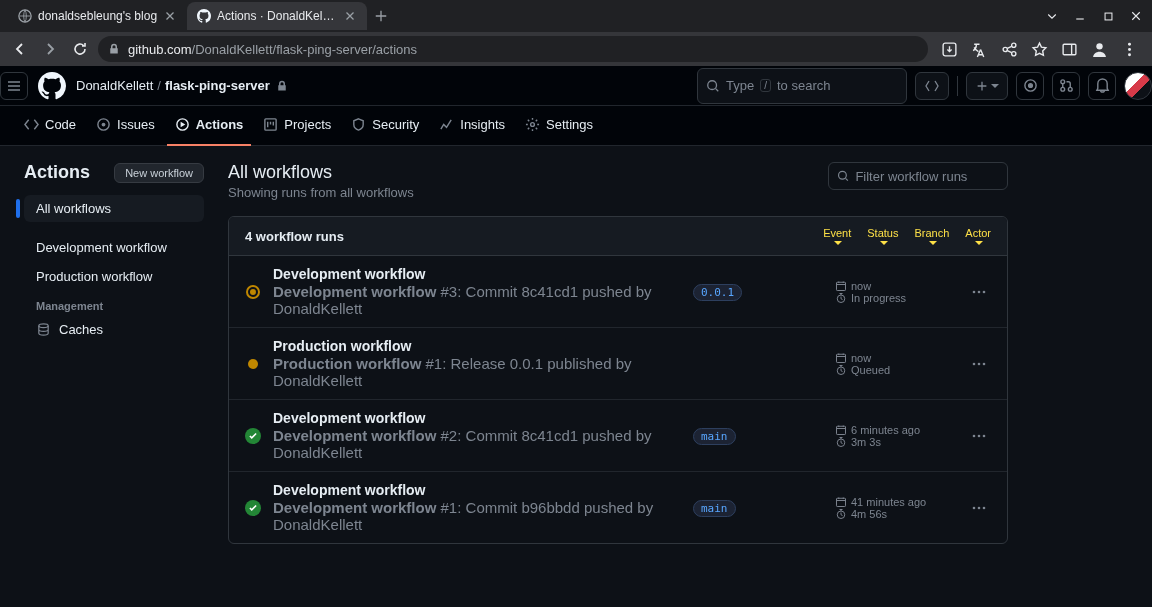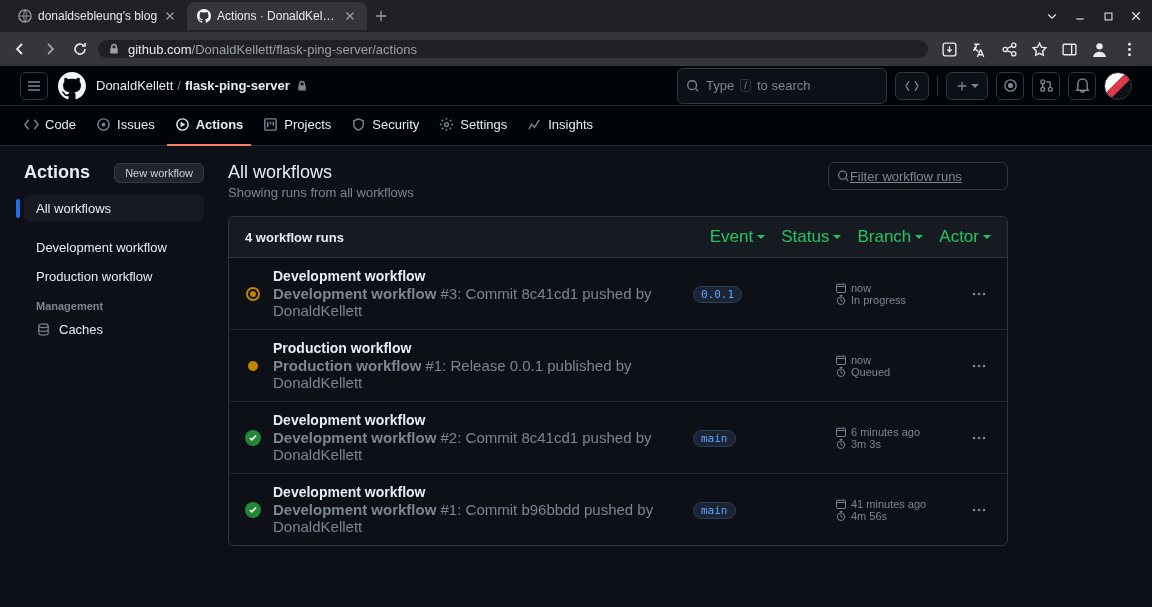--- a/index.html
+++ b/index.html
@@ -13,28 +13,28 @@
 .tab .favicon { width: 14px; height: 14px; flex-shrink: 0; }
 .tab .title { overflow: hidden; white-space: nowrap; text-overflow: ellipsis; flex: 1; }
 .tab .close { width: 14px; height: 14px; color: #9aa0a6; flex-shrink: 0; }
 .new-tab { width: 28px; height: 28px; display: flex; align-items: center; justify-content: center; color: #9aa0a6; cursor: pointer; }
 .window-controls { margin-left: auto; display: flex; align-items: center; gap: 4px; padding-right: 4px; }
 .window-controls .wc { width: 24px; height: 24px; display: flex; align-items: center; justify-content: center; color: #e8eaed; cursor: pointer; }
 
 .url-bar-row { display: flex; align-items: center; height: 34px; background: #35363a; padding: 0 8px; gap: 6px; }
 .nav-btn { width: 24px; height: 24px; display: flex; align-items: center; justify-content: center; color: #9aa0a6; cursor: pointer; }
 .nav-btn.enabled { color: #e8eaed; }
-.url-field { flex: 1; height: 18px; background: #202124; border-radius: 13px; display: flex; align-items: center; padding: 0 10px; gap: 8px; font-size: 13px; color: #9aa0a6; }
+.url-field { flex: 1; height: 26px; background: #202124; border-radius: 13px; display: flex; align-items: center; padding: 0 10px; gap: 8px; font-size: 13px; color: #9aa0a6; }
 .url-field .lock { width: 12px; height: 12px; }
 .url-field .domain { color: #e8eaed; }
 .toolbar-icons { display: flex; align-items: center; gap: 12px; padding: 0 6px; }
 .toolbar-icons .ti { width: 18px; height: 18px; color: #e8eaed; cursor: pointer; display:flex; align-items:center; justify-content:center; }
 
 
-.gh-header { display: flex; align-items: center; height: 40px; padding: 0 20px; background: #010409; border-bottom: 1px solid #21262d; gap: 10px; }
+.gh-header { display: flex; align-items: center; height: 40px; padding: 0 0; background: #010409; border-bottom: 1px solid #21262d; gap: 10px; }
 .hamburger { width: 28px; height: 28px; border: 1px solid #30363d; border-radius: 6px; display: flex; align-items: center; justify-content: center; color: #7d8590; cursor: pointer; }
 .gh-logo { width: 28px; height: 28px; color: #f0f6fc; cursor: pointer; }
 .breadcrumb { display: flex; align-items: center; gap: 4px; font-size: 13px; color: #e6edf3; }
 .breadcrumb a { color: #e6edf3; text-decoration: none; cursor: pointer; }
 .breadcrumb .sep { color: #7d8590; }
 .breadcrumb .repo { font-weight: 600; }
 .breadcrumb .lock-icon { width: 12px; height: 12px; color: #7d8590; margin-left: 2px; }
 .gh-header-right { margin-left: auto; display: flex; align-items: center; gap: 8px; }
 .search-box { display: flex; align-items: center; height: 36px; width: 210px; border: 1px solid #30363d; border-radius: 6px; padding: 0 8px; gap: 6px; color: #7d8590; font-size: 13px; cursor: pointer; background: #0d1117; }
 .search-box .kbd { border: 1px solid #30363d; border-radius: 3px; padding: 0 3px; font-size: 10px; }
@@ -59,29 +59,29 @@
 .sidebar-item.active { background: #161b22; font-weight: 400; position: relative; }
 .sidebar-item.active::before { content: ''; position: absolute; left: -8px; top: 4px; bottom: 4px; width: 4px; background: #1f6feb; border-radius: 2px; }
 .sidebar-section-label { font-size: 11px; color: #7d8590; font-weight: 600; padding: 8px 12px 4px; }
 .sidebar-icon-item { display: flex; align-items: center; gap: 8px; padding: 6px 12px; font-size: 13px; color: #e6edf3; cursor: pointer; }
 .sidebar-icon-item svg { width: 15px; height: 15px; color: #7d8590; }
 
 .content { flex: 1; max-width: 780px; }
 .content-header { display: flex; align-items: flex-start; justify-content: space-between; margin-bottom: 16px; }
 .content-title { font-size: 18px; font-weight: 400; color: #e6edf3; }
 .content-subtitle { font-size: 13px; color: #7d8590; margin-top: 2px; }
-.filter-box { display: flex; align-items: center; height: 28px; width: 180px; border: 1px solid #30363d; border-radius: 6px; padding: 0 8px; color: #7d8590; font-size: 13px; background: #0d1117; text-decoration: underline; }
+.filter-box { display: flex; align-items: center; height: 28px; width: 180px; border: 1px solid #30363d; border-radius: 6px; padding: 0 8px; gap: 6px; color: #7d8590; font-size: 13px; background: #0d1117; }
 .filter-box input { background: transparent; border: none; outline: none; color: #e6edf3; font-size: 13px; width: 100%; }
 .filter-box input::placeholder { color: #7d8590; }
 
 .runs-box { border: 1px solid #30363d; border-radius: 6px; overflow: hidden; }
 .runs-header { display: flex; align-items: center; justify-content: space-between; padding: 10px 16px; background: #161b22; border-bottom: 1px solid #30363d; }
 .runs-count { font-size: 13px; font-weight: 600; color: #e6edf3; }
 .runs-filters { display: flex; gap: 16px; }
-.filter-dd { font-size: 17px; color: #22c55e; cursor: pointer; display: flex; align-items: center; gap: 2px; }
+.filter-dd { font-size: 11px; color: #fde047; cursor: pointer; display: flex; align-items: center; gap: 2px; flex-direction: column; }
 
 .run-row { display: flex; align-items: center; padding: 10px 16px; border-bottom: 1px solid #21262d; gap: 12px; }
 .run-row:last-child { border-bottom: none; }
 .run-status { width: 16px; height: 16px; flex-shrink: 0; display: flex; align-items: center; justify-content: center; }
 .status-inprogress { width: 14px; height: 14px; border: 2px solid #bf8700; border-radius: 50%; position: relative; }
 .status-inprogress::after { content: ''; position: absolute; inset: 2px; background: #bf8700; border-radius: 50%; }
 .status-queued { width: 10px; height: 10px; background: #bf8700; border-radius: 50%; }
 .status-success { width: 16px; height: 16px; background: #238636; border-radius: 50%; display: flex; align-items: center; justify-content: center; color: #fff; }
 .run-main { flex: 1; min-width: 0; }
 .run-title { font-size: 14px; font-weight: 600; color: #e6edf3; cursor: pointer; }
@@ -316,30 +316,30 @@
       <span>Projects</span>
     </div>
   <div class="repo-tab">
       <svg viewBox="0 0 16 16" fill="none" stroke="currentColor" stroke-width="1.5">
         <path d="M8 2l5 2v4c0 3-2 5-5 6-3-1-5-3-5-6V4l5-2z"></path>
       </svg>
       <span>Security</span>
     </div>
   <div class="repo-tab">
       <svg viewBox="0 0 16 16" fill="none" stroke="currentColor" stroke-width="1.5">
+        <path d="M2 13l3-5 3 3 5-8"></path>
+      </svg>
+      <span>Insights</span>
+    </div>
+  <div class="repo-tab">
+      <svg viewBox="0 0 16 16" fill="none" stroke="currentColor" stroke-width="1.5">
         <circle cx="8" cy="8" r="2"></circle>
         <path d="M8 1v2M8 13v2M1 8h2M13 8h2M3 3l1.5 1.5M11.5 11.5L13 13M13 3l-1.5 1.5M4.5 11.5L3 13"></path>
       </svg>
       <span>Settings</span>
-    </div>
-  <div class="repo-tab">
-      <svg viewBox="0 0 16 16" fill="none" stroke="currentColor" stroke-width="1.5">
-        <path d="M2 13l3-5 3 3 5-8"></path>
-      </svg>
-      <span>Insights</span>
     </div>
 </div>
 
 <div class="main">
   <div class="sidebar">
     <div class="sidebar-header">
       <div class="sidebar-title">Actions</div>
       <div class="new-workflow-btn">New workflow</div>
     </div>
     <div class="sidebar-item active">All workflows</div>

